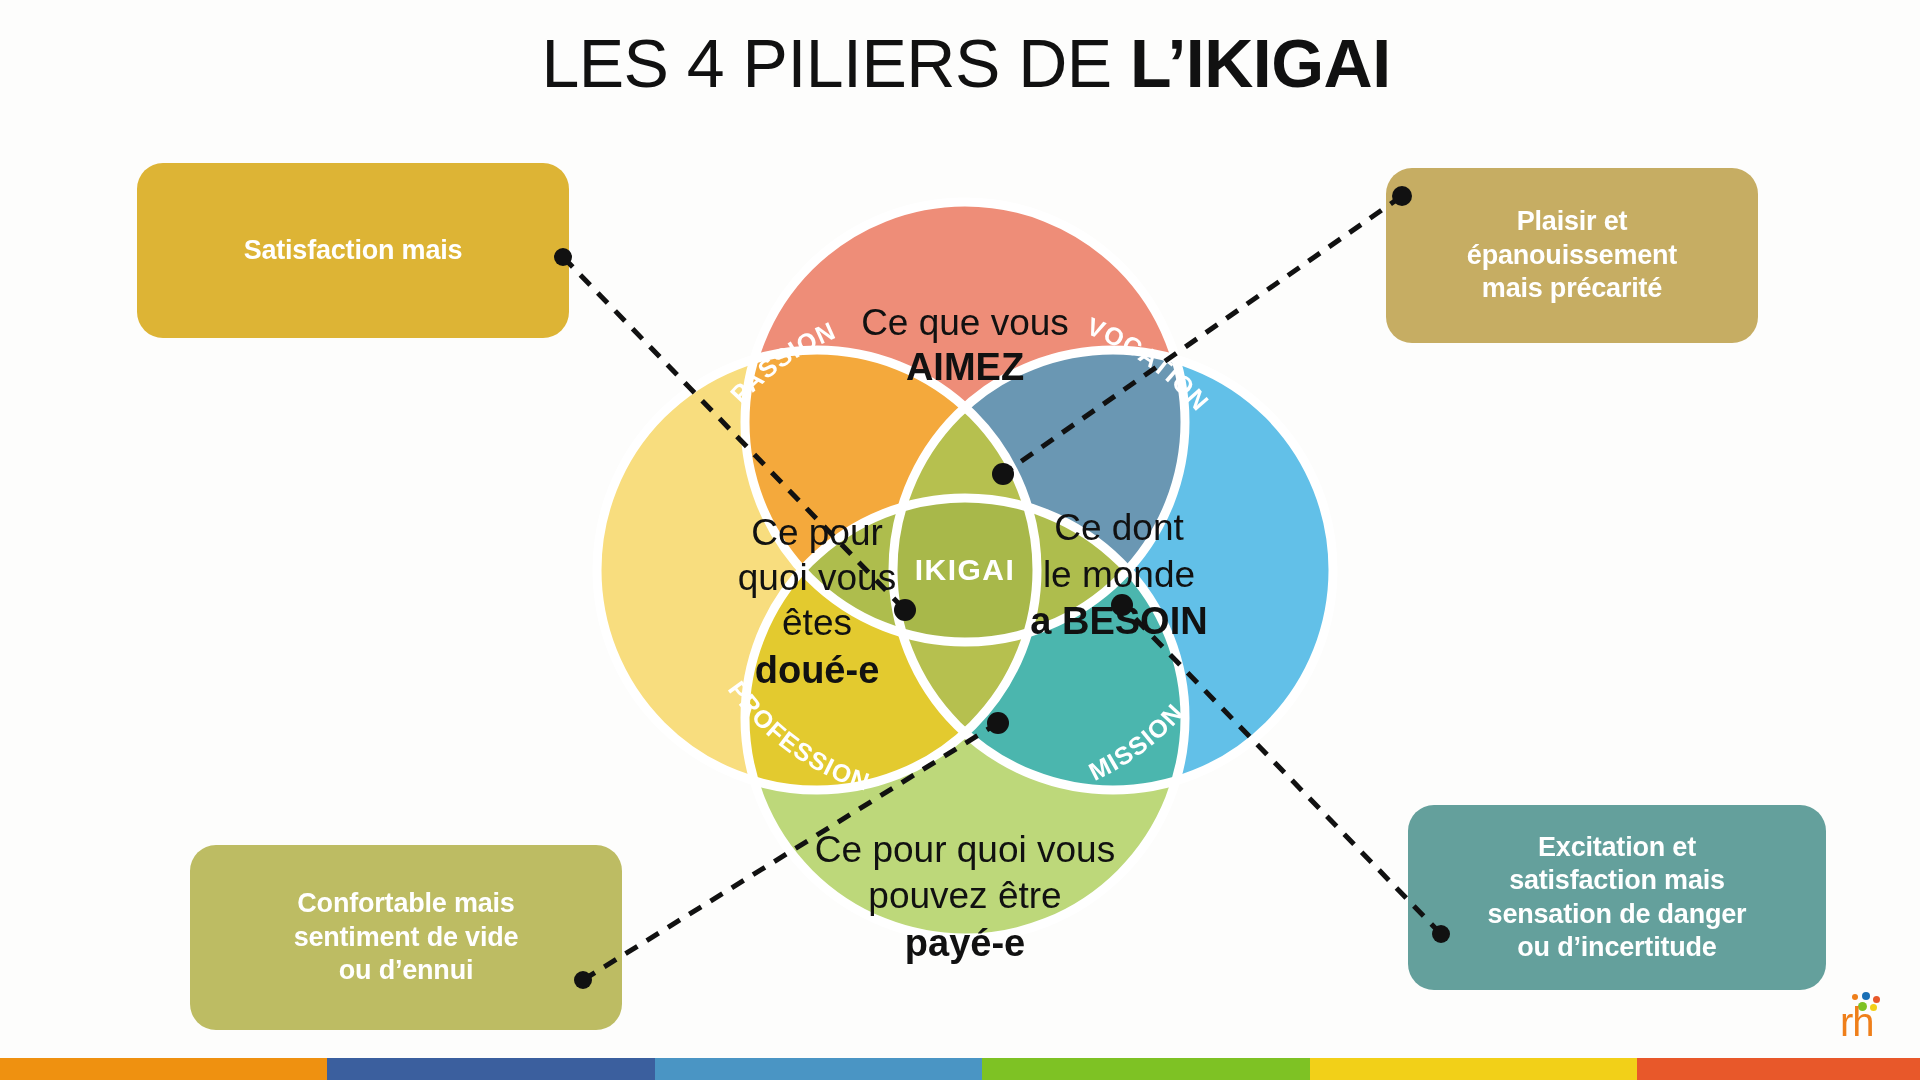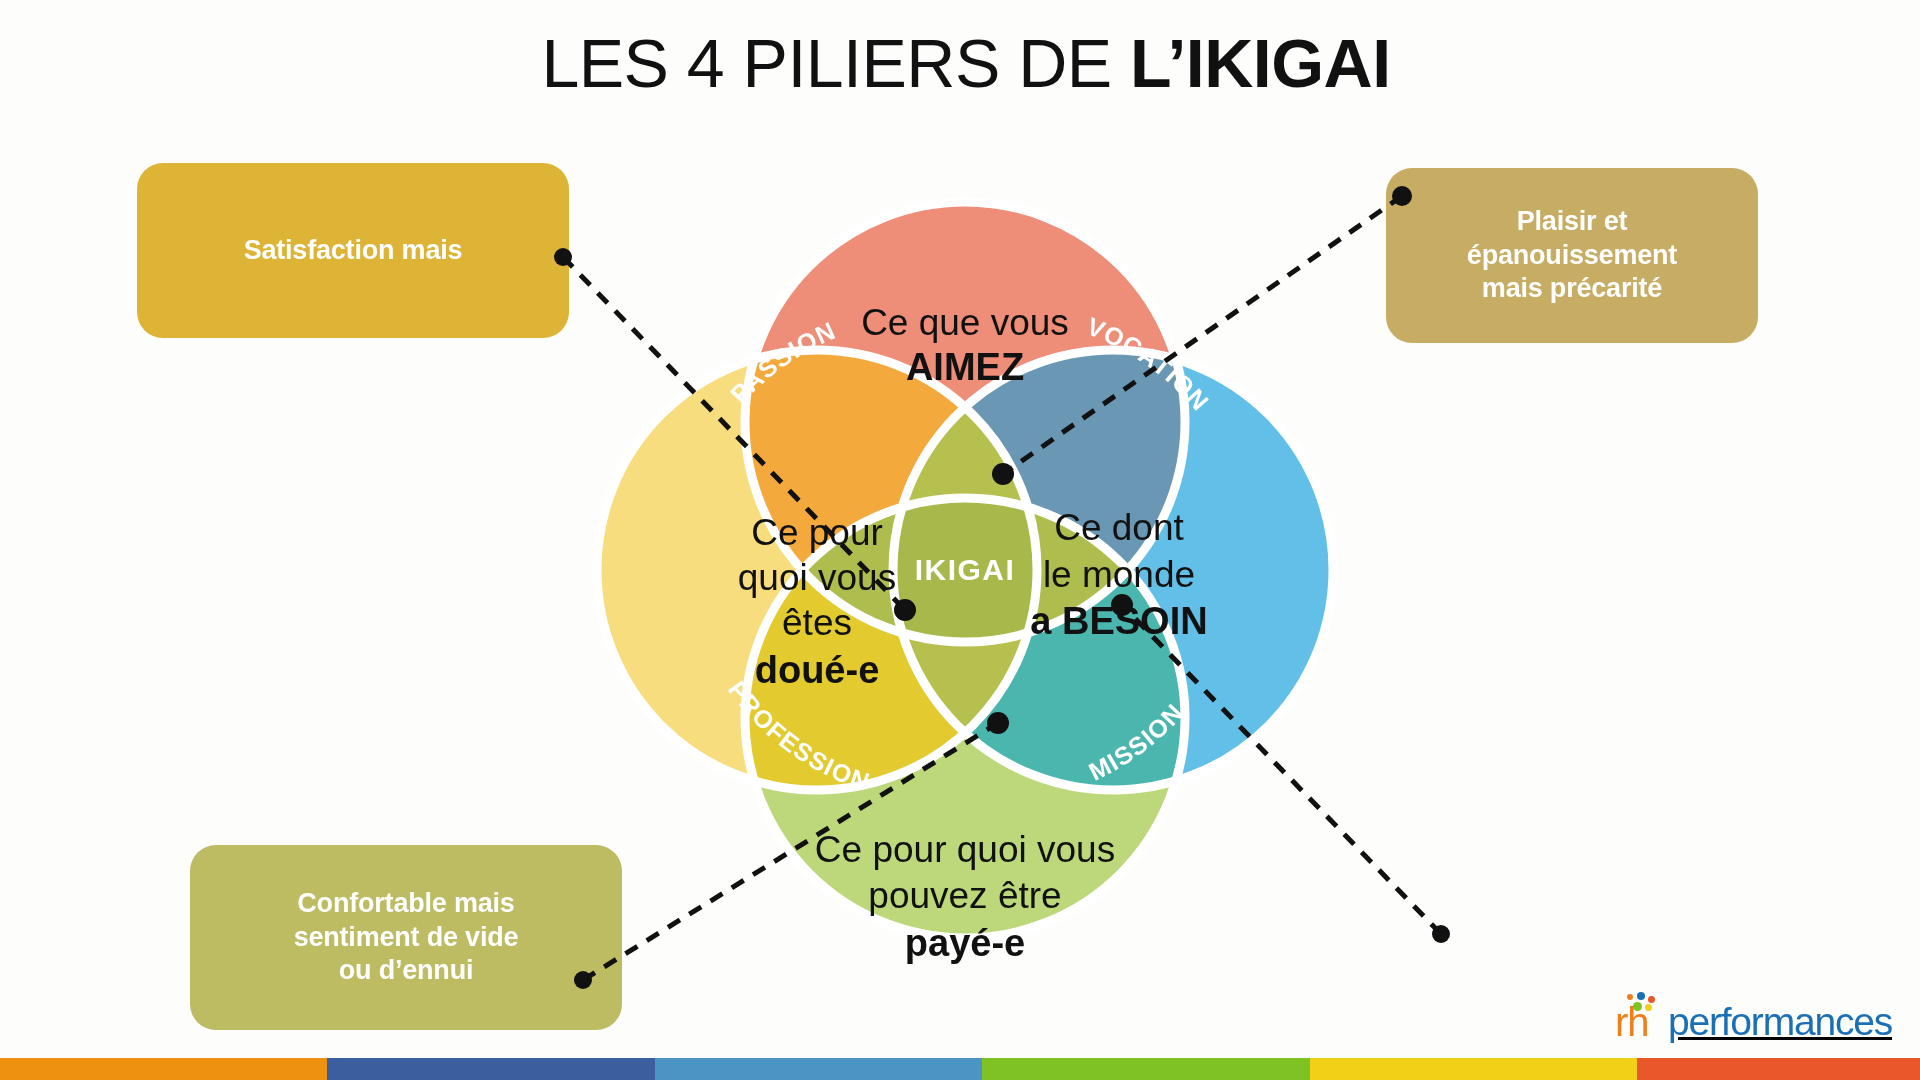--- a/index.html
+++ b/index.html
@@ -276,20 +276,28 @@
   </div>
 
   <div class="callout" id="callout-bl">
     <div>
       <span>Confortable mais</span>
       <span>sentiment de vide</span>
       <span>ou d’ennui</span>
     </div>
   </div>
 
+  <div class="callout" id="callout-br">
+    <div>
+      <span>Excitation et</span>
+      <span>satisfaction mais</span>
+      <span>sensation de danger</span>
+      <span>ou d’incertitude</span>
+    </div>
+  </div>
 
   <svg class="connectors" viewBox="0 0 1920 1080">
     <g stroke="#111111" stroke-width="5" stroke-dasharray="14 11" fill="none">
       <line x1="563" y1="257" x2="905" y2="610"></line>
       <line x1="1402" y1="196" x2="1003" y2="474"></line>
       <line x1="583" y1="980" x2="998" y2="723"></line>
       <line x1="1441" y1="934" x2="1122" y2="605"></line>
     </g>
     <g fill="#111111">
       <circle cx="563" cy="257" r="9"></circle>
@@ -305,21 +313,20 @@
 
   <div class="logo">
     <div class="logo-mark">
       <span class="logo-dot" style="left:12px;top:2px;width:6px;height:6px;background:#ef7f1a;"></span>
       <span class="logo-dot" style="left:22px;top:0px;width:8px;height:8px;background:#1a6fb5;"></span>
       <span class="logo-dot" style="left:33px;top:4px;width:7px;height:7px;background:#e8582a;"></span>
       <span class="logo-dot" style="left:18px;top:10px;width:9px;height:9px;background:#7ec224;"></span>
       <span class="logo-dot" style="left:30px;top:12px;width:7px;height:7px;background:#f2d018;"></span>
       <span class="logo-rh">rh</span>
     </div>
-    <div class="logo-word">performances</div>
   </div>
 
   <div class="colorbar">
     <div style="flex:1.1;background:#ef9110;"></div>
     <div style="flex:1.1;background:#3b5f9e;"></div>
     <div style="flex:1.1;background:#4a95c4;"></div>
     <div style="flex:1.1;background:#7ec224;"></div>
     <div style="flex:1.1;background:#f2d018;"></div>
     <div style="flex:0.95;background:#e8582a;"></div>
   </div>

